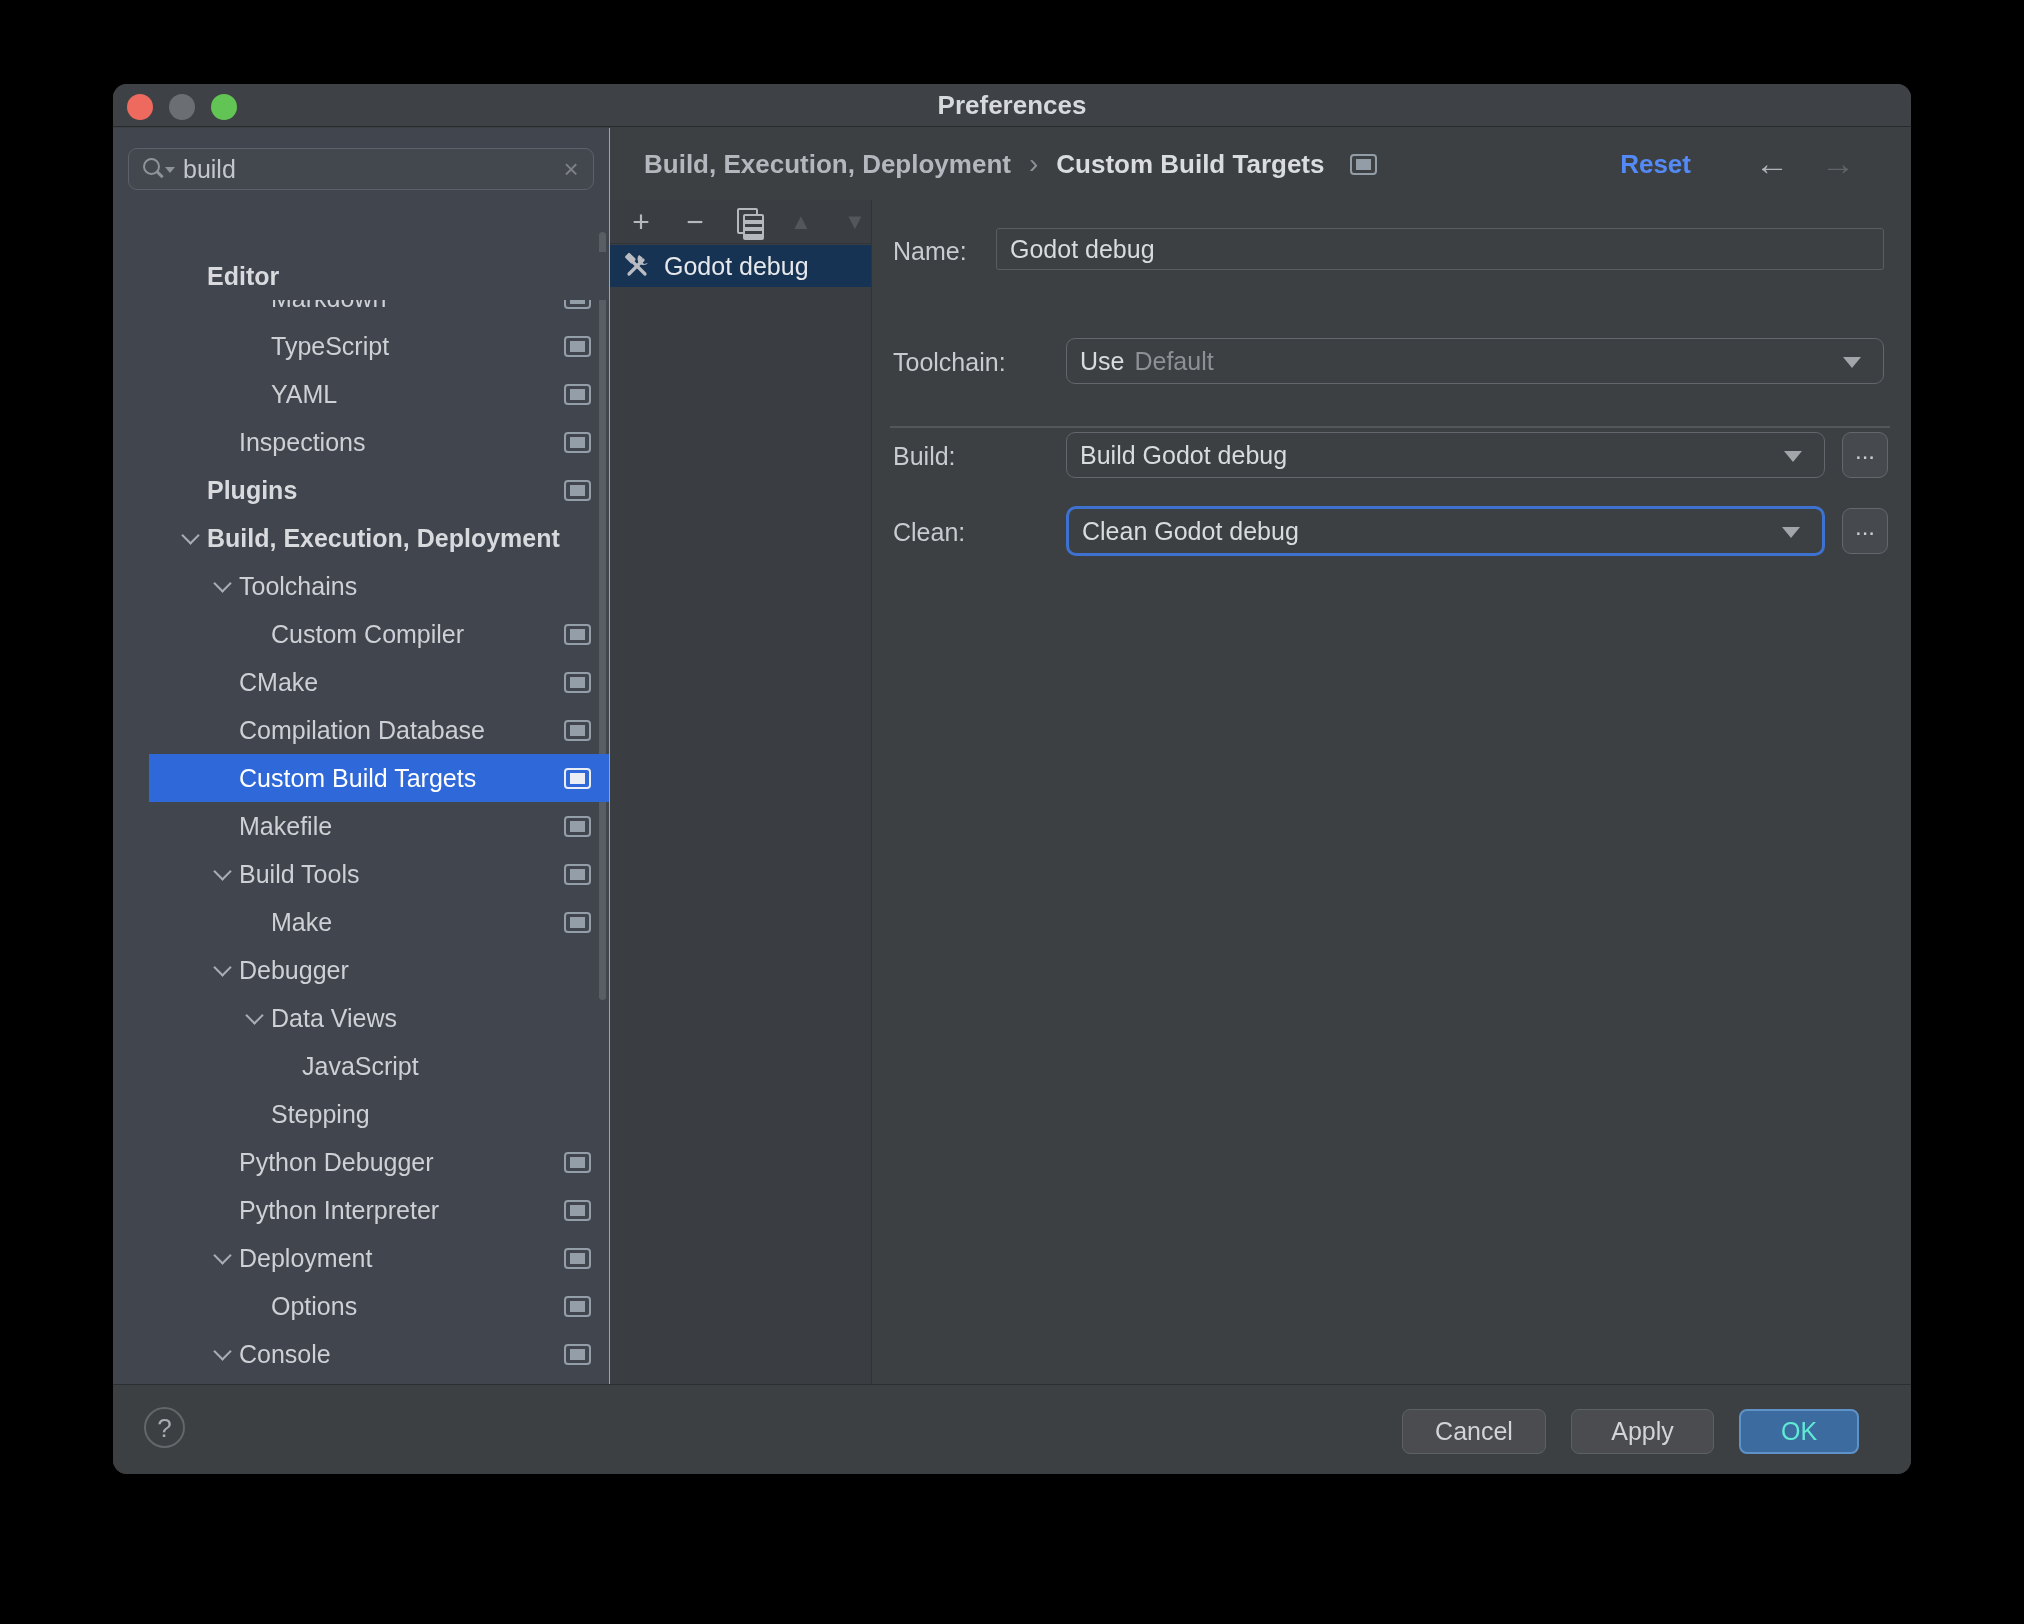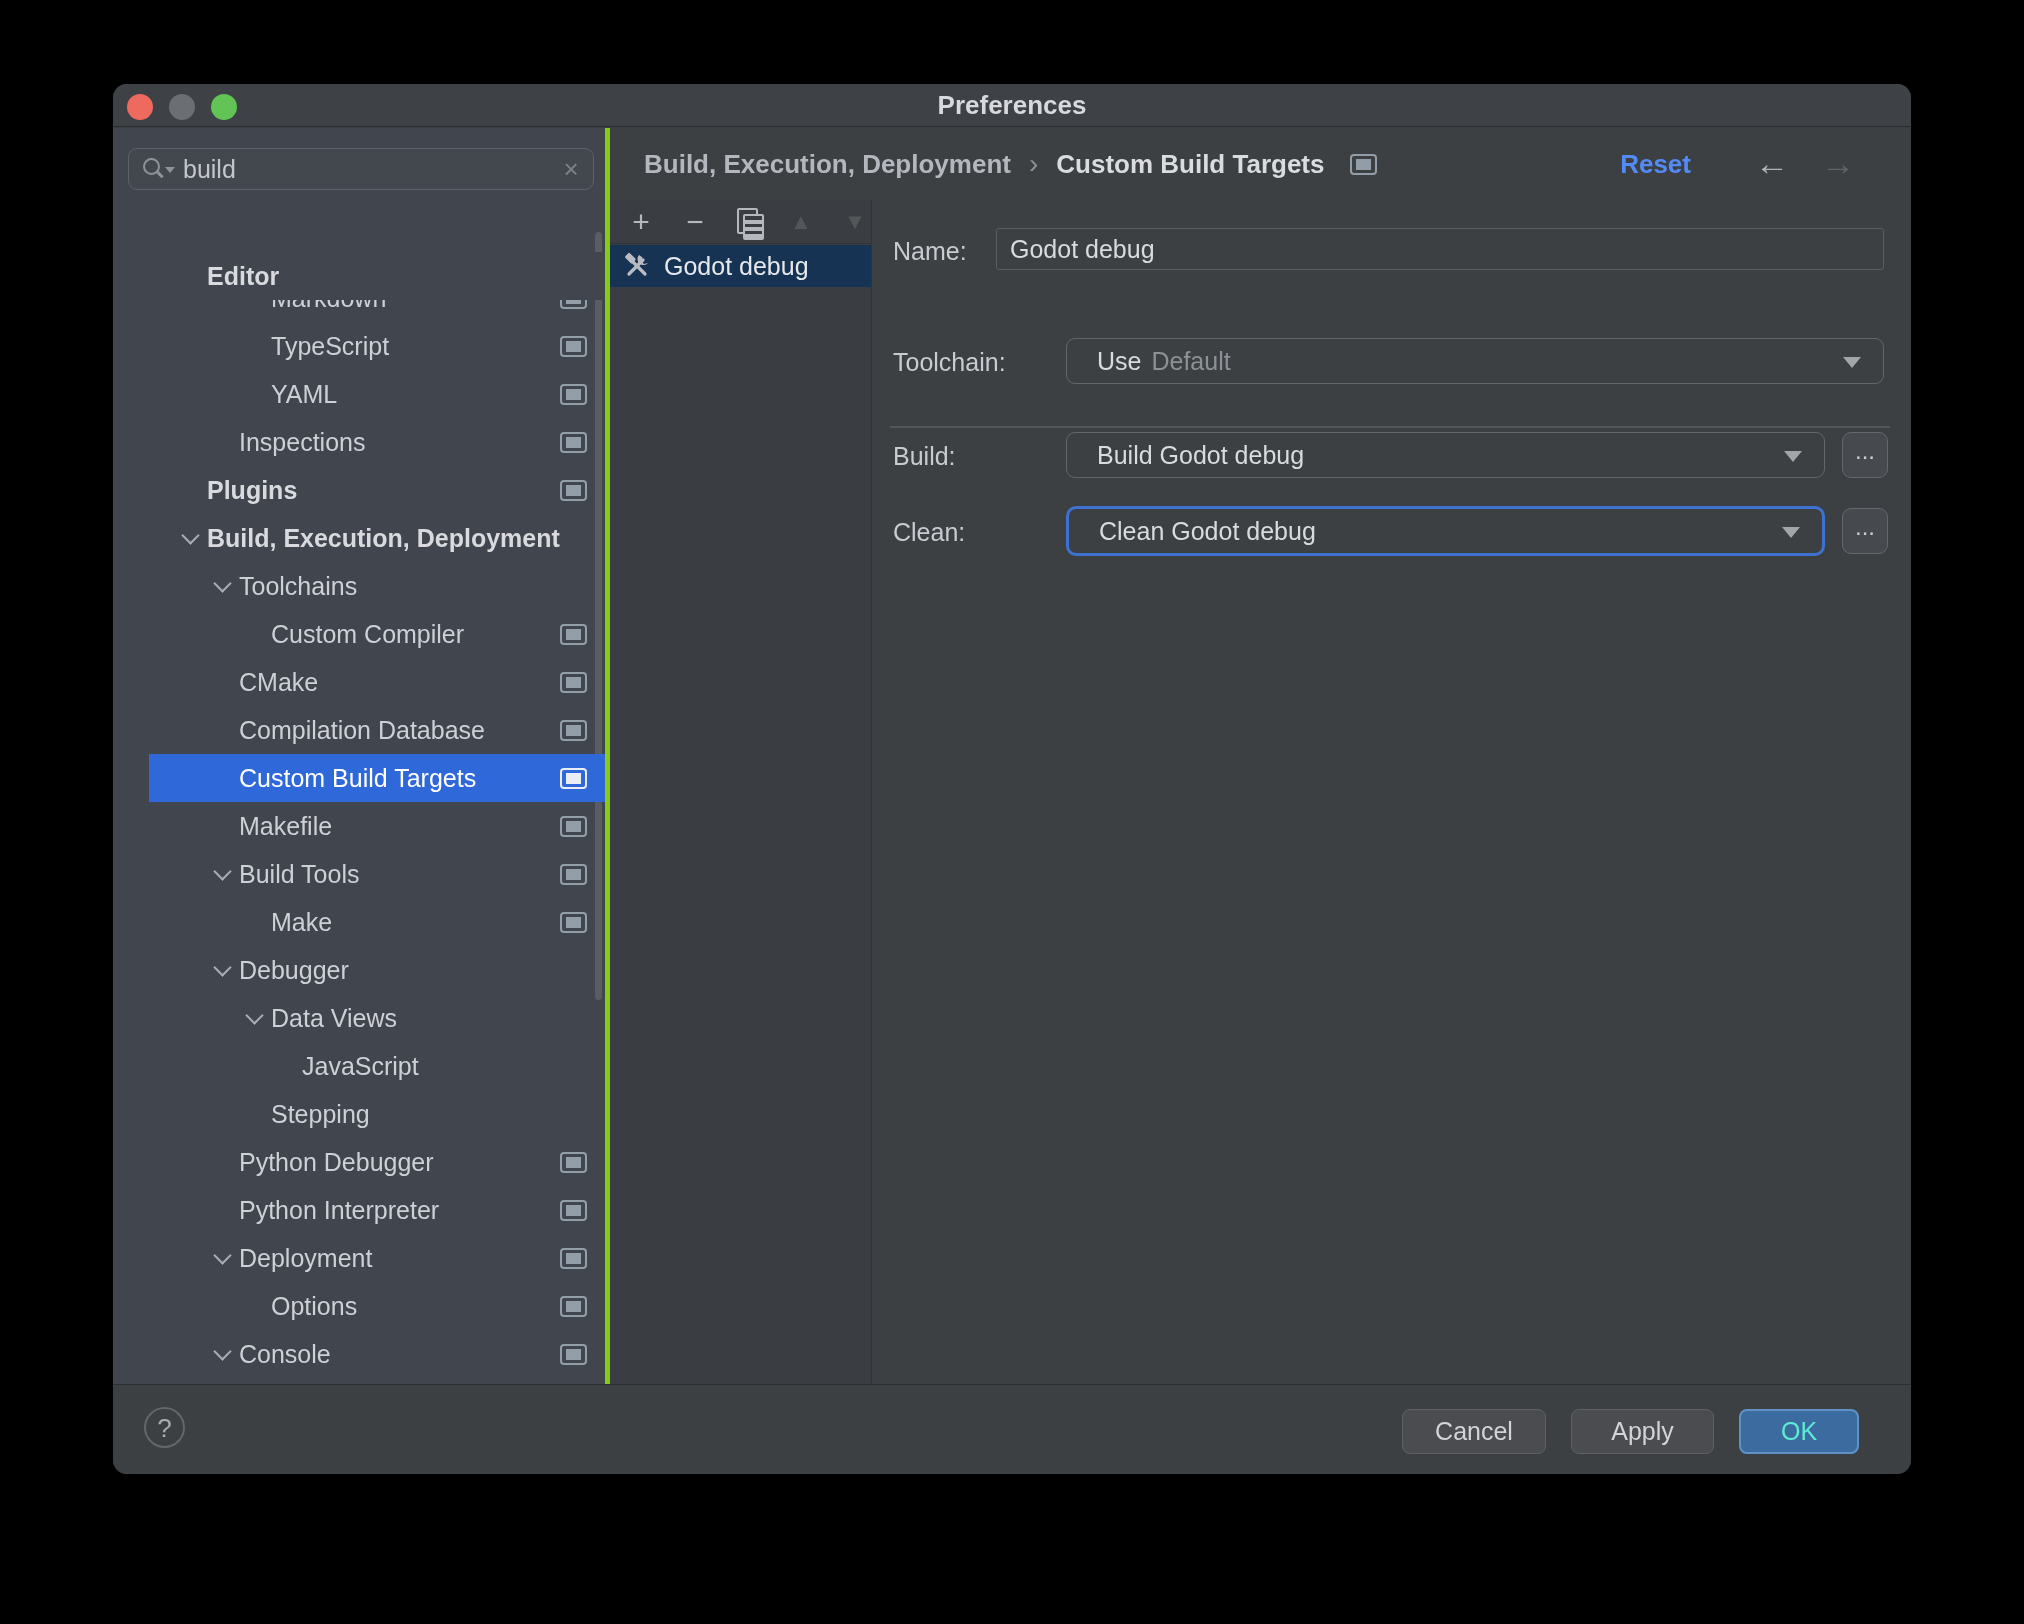--- a/index.html
+++ b/index.html
@@ -16,21 +16,21 @@
   .traffic { position:absolute; left:14px; top:10px; display:flex; gap:16px; }
   .tl { width:26px; height:26px; border-radius:50%; display:inline-block; }
   .tl.red   { background:#EE6A5F; }
   .tl.gray  { background:#6B6F73; }
   .tl.green { background:#61C454; }
   .win-title { position:absolute; left:0; right:0; top:0; height:35px; line-height:42px;
                text-align:center; font-size:26px; font-weight:bold; color:#D7D9DC; }
 
   
   .sidebar { position:absolute; left:0; top:44px; width:497px; height:1256px;
-             background:#41454E; border-right:5px solid #84cc16; }
+             background:#41454E; border-right:1px solid #84cc16; }
   .searchbox { position:absolute; left:15px; top:20px; width:466px; height:42px;
                background:#43474E; border:1px solid #5C626C; border-radius:9px;
                display:flex; align-items:center; }
   .search-glyph { position:relative; width:34px; height:24px; margin-left:12px; flex:0 0 auto; }
   .search-glyph::before { content:""; position:absolute; left:2px; top:1px; width:13px; height:13px;
                border:2.5px solid #8E939A; border-radius:50%; }
   .search-glyph::after { content:""; position:absolute; left:15px; top:16px; width:8px; height:2.5px;
                background:#8E939A; transform:rotate(45deg); }
   .search-tri { position:absolute; left:24px; top:10px; width:0; height:0;
                border-left:5px solid transparent; border-right:5px solid transparent;
@@ -100,21 +100,21 @@
   .target-row .ticon { width:28px; height:28px; margin-right:13px; flex:0 0 auto; }
 
   
   .form { position:absolute; left:760px; top:116px; right:0; height:1184px; }
   .flabel { position:absolute; left:20px; font-size:25px; color:#C8CBD0; }
   .name-input { position:absolute; left:123px; top:28px; width:888px; height:42px;
            background:#3C4043; border:1px solid #5A5E62; border-radius:3px;
            color:#D9DBDE; font-size:25px; font-family:inherit; padding-left:13px; outline:none; }
   .form-hr { position:absolute; left:17px; top:226px; width:1000px; height:2px; background:#54575A; }
   .combo { position:absolute; background:#3C4043; border:1px solid #63676D; border-radius:9px;
-           display:flex; align-items:center; padding-left:30px; font-size:25px; color:#D9DBDE; }
+           display:flex; align-items:center; padding-left:13px; font-size:25px; color:#D9DBDE; }
   .combo .muted { color:#8C9196; margin-left:10px; }
   .combo .dd-arrow { position:absolute; right:22px; top:50%; margin-top:-4px; width:0; height:0;
            border-left:9px solid transparent; border-right:9px solid transparent;
            border-top:11px solid #A2A5A9; }
   .combo.toolchain { left:193px; top:138px; width:818px; height:46px; }
   .combo.build { left:193px; top:232px; width:759px; height:46px; }
   .combo.clean { left:193px; top:306px; width:759px; height:50px;
            border:3px solid #3D72D0; border-radius:10px; }
   .more-btn { position:absolute; width:46px; height:46px; background:#46494D;
            border:1px solid #64686E; border-radius:9px; color:#C9CCD0; font-size:24px;

